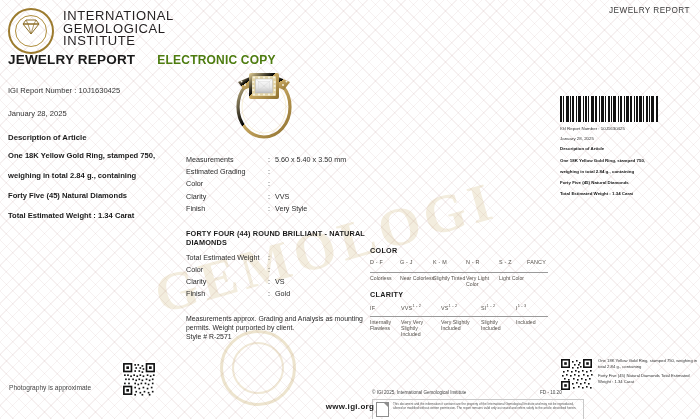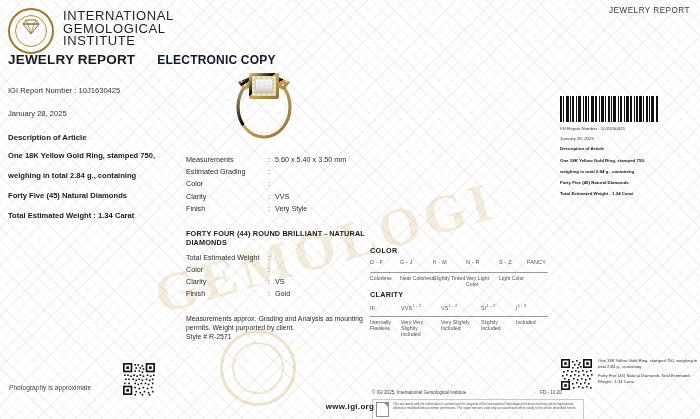--- a/index.html
+++ b/index.html
@@ -48,21 +48,21 @@
   .header .seal{width:46px;height:46px;}
   .brand{font-size:13px;line-height:12.6px;letter-spacing:.6px;color:#231f20;padding-top:2px;}
   .brand div{white-space:nowrap;}
 
   .hdr-right{
     position:absolute;right:10px;top:6px;font-size:8.2px;letter-spacing:.45px;color:#3b3b3b;
   }
 
   .title-row{position:absolute;left:8px;top:52px;display:flex;align-items:baseline;gap:22px;}
   .title-main{font-size:13.5px;font-weight:700;letter-spacing:.2px;color:#1a1a1a;}
-  .title-ec{font-size:12px;font-weight:700;letter-spacing:.2px;color:#0f172a;}
+  .title-ec{font-size:12px;font-weight:700;letter-spacing:.2px;color:#4d7c0f;}
 
   
   .left{position:absolute;left:8px;top:86px;width:180px;}
   .ln-report{font-size:7.6px;color:#333;}
   .ln-date{font-size:7.6px;color:#333;margin-top:14px;}
   .ln-desc-h{font-size:7.8px;font-weight:700;margin-top:15px;color:#1a1a1a;}
   .ln-body{margin-top:9px;}
   .ln-body div{font-size:7.6px;font-weight:700;color:#1a1a1a;margin-bottom:11px;white-space:nowrap;}
 
   .photo-note{position:absolute;left:9px;top:384px;font-size:6.6px;color:#444;}

